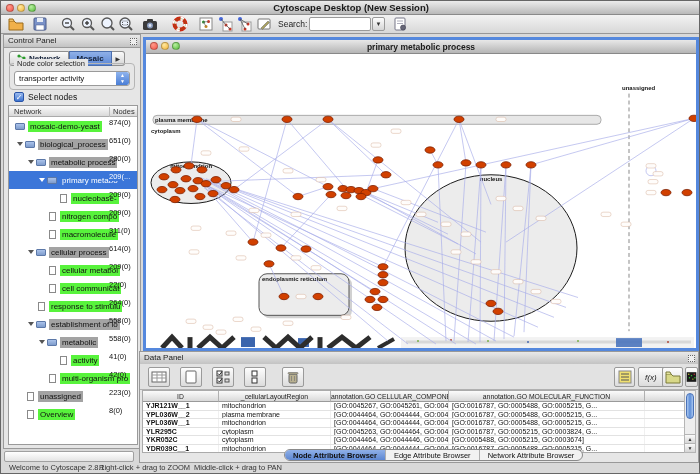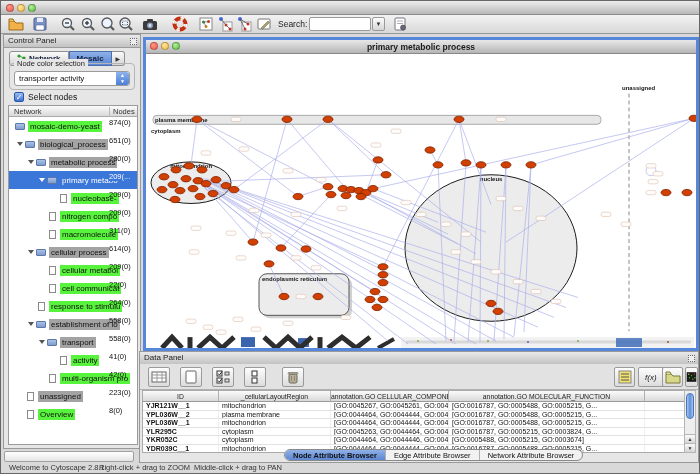--- a/index.html
+++ b/index.html
@@ -111,20 +111,21 @@
 </style>
 </head>
 <body>
 
 <div class="app">
 
   <div class="titlebar">
     <span class="tl red"></span>
     <span class="tl yel"></span>
     <span class="tl grn"></span>
+    <div class="title">Cytoscape Desktop (New Session)</div>
   </div>
 
   <div class="toolbar">
     <span class="tb-btn" style="left:6px">
       <svg viewBox="0 0 16 16">
           <path d="M1,5 h5 l2,2 h7 v7 h-14 z" fill="#f0b04a" stroke="#9a6a1a" stroke-width="1"></path>
           <path d="M1,5 v-2 h4 l1,2" fill="#f0c06a" stroke="#9a6a1a" stroke-width="1"></path>
         </svg>
       </span>
     <span class="tb-btn" style="left:30px">
@@ -338,21 +339,21 @@
             <span class="spacer" style="width: 19px;"></span>
             <span class="arrow-down"></span>
             <span class="icon-folder"></span>
             <span class="tlabel bg-red">establishment of lo</span>
             <span class="tcount">558(0)</span>
           </div>
           <div class="trow">
             <span class="spacer" style="width: 30px;"></span>
             <span class="arrow-down"></span>
             <span class="icon-folder"></span>
-            <span class="tlabel bg-red">transport</span>
+            <span class="tlabel bg-red">metabolic</span>
             <span class="tcount">558(0)</span>
           </div>
           <div class="trow">
             <span class="spacer" style="width: 50px;"></span>
             <span class="icon-file"></span>
             <span class="tlabel bg-green">activity</span>
             <span class="tcount">41(0)</span>
           </div>
           <div class="trow">
             <span class="spacer" style="width: 39px;"></span>

